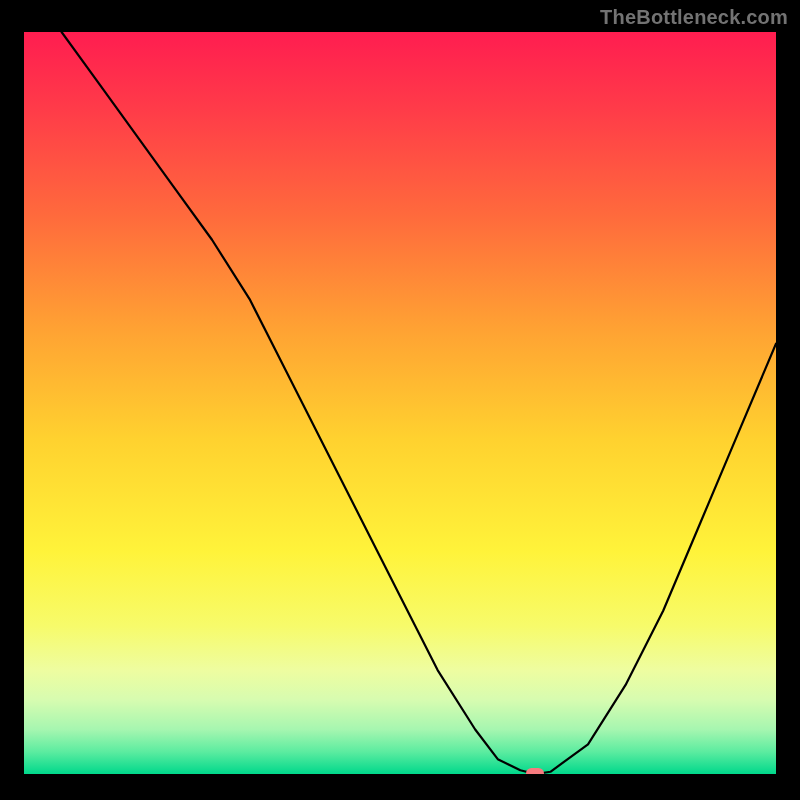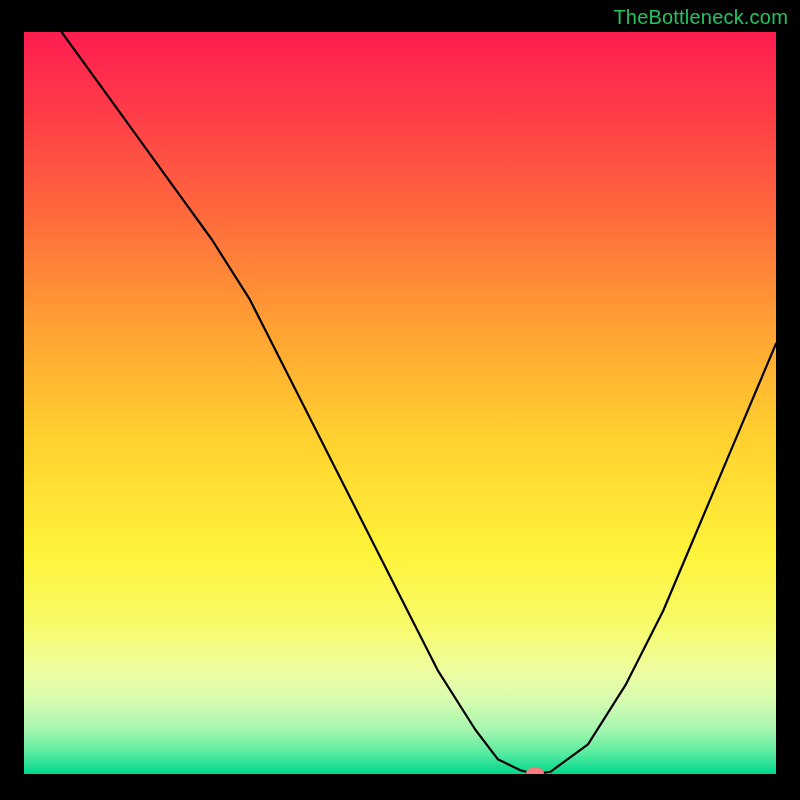--- a/index.html
+++ b/index.html
@@ -14,23 +14,23 @@
   .frame {
     position: relative;
     width: 800px;
     height: 800px;
     background: #000;
   }
   .watermark {
     position: absolute;
     top: 6px;
     right: 12px;
-    color: #22c55e;
+    color: #737373;
     font-size: 20px;
-    font-weight: 400;
+    font-weight: 700;
     letter-spacing: 0.2px;
     z-index: 50;
     margin-left: 40px;
   }
   .plot-outer {
     position: absolute;
     left: 14px;
     top: 14px;
     width: 772px;
     height: 772px;

